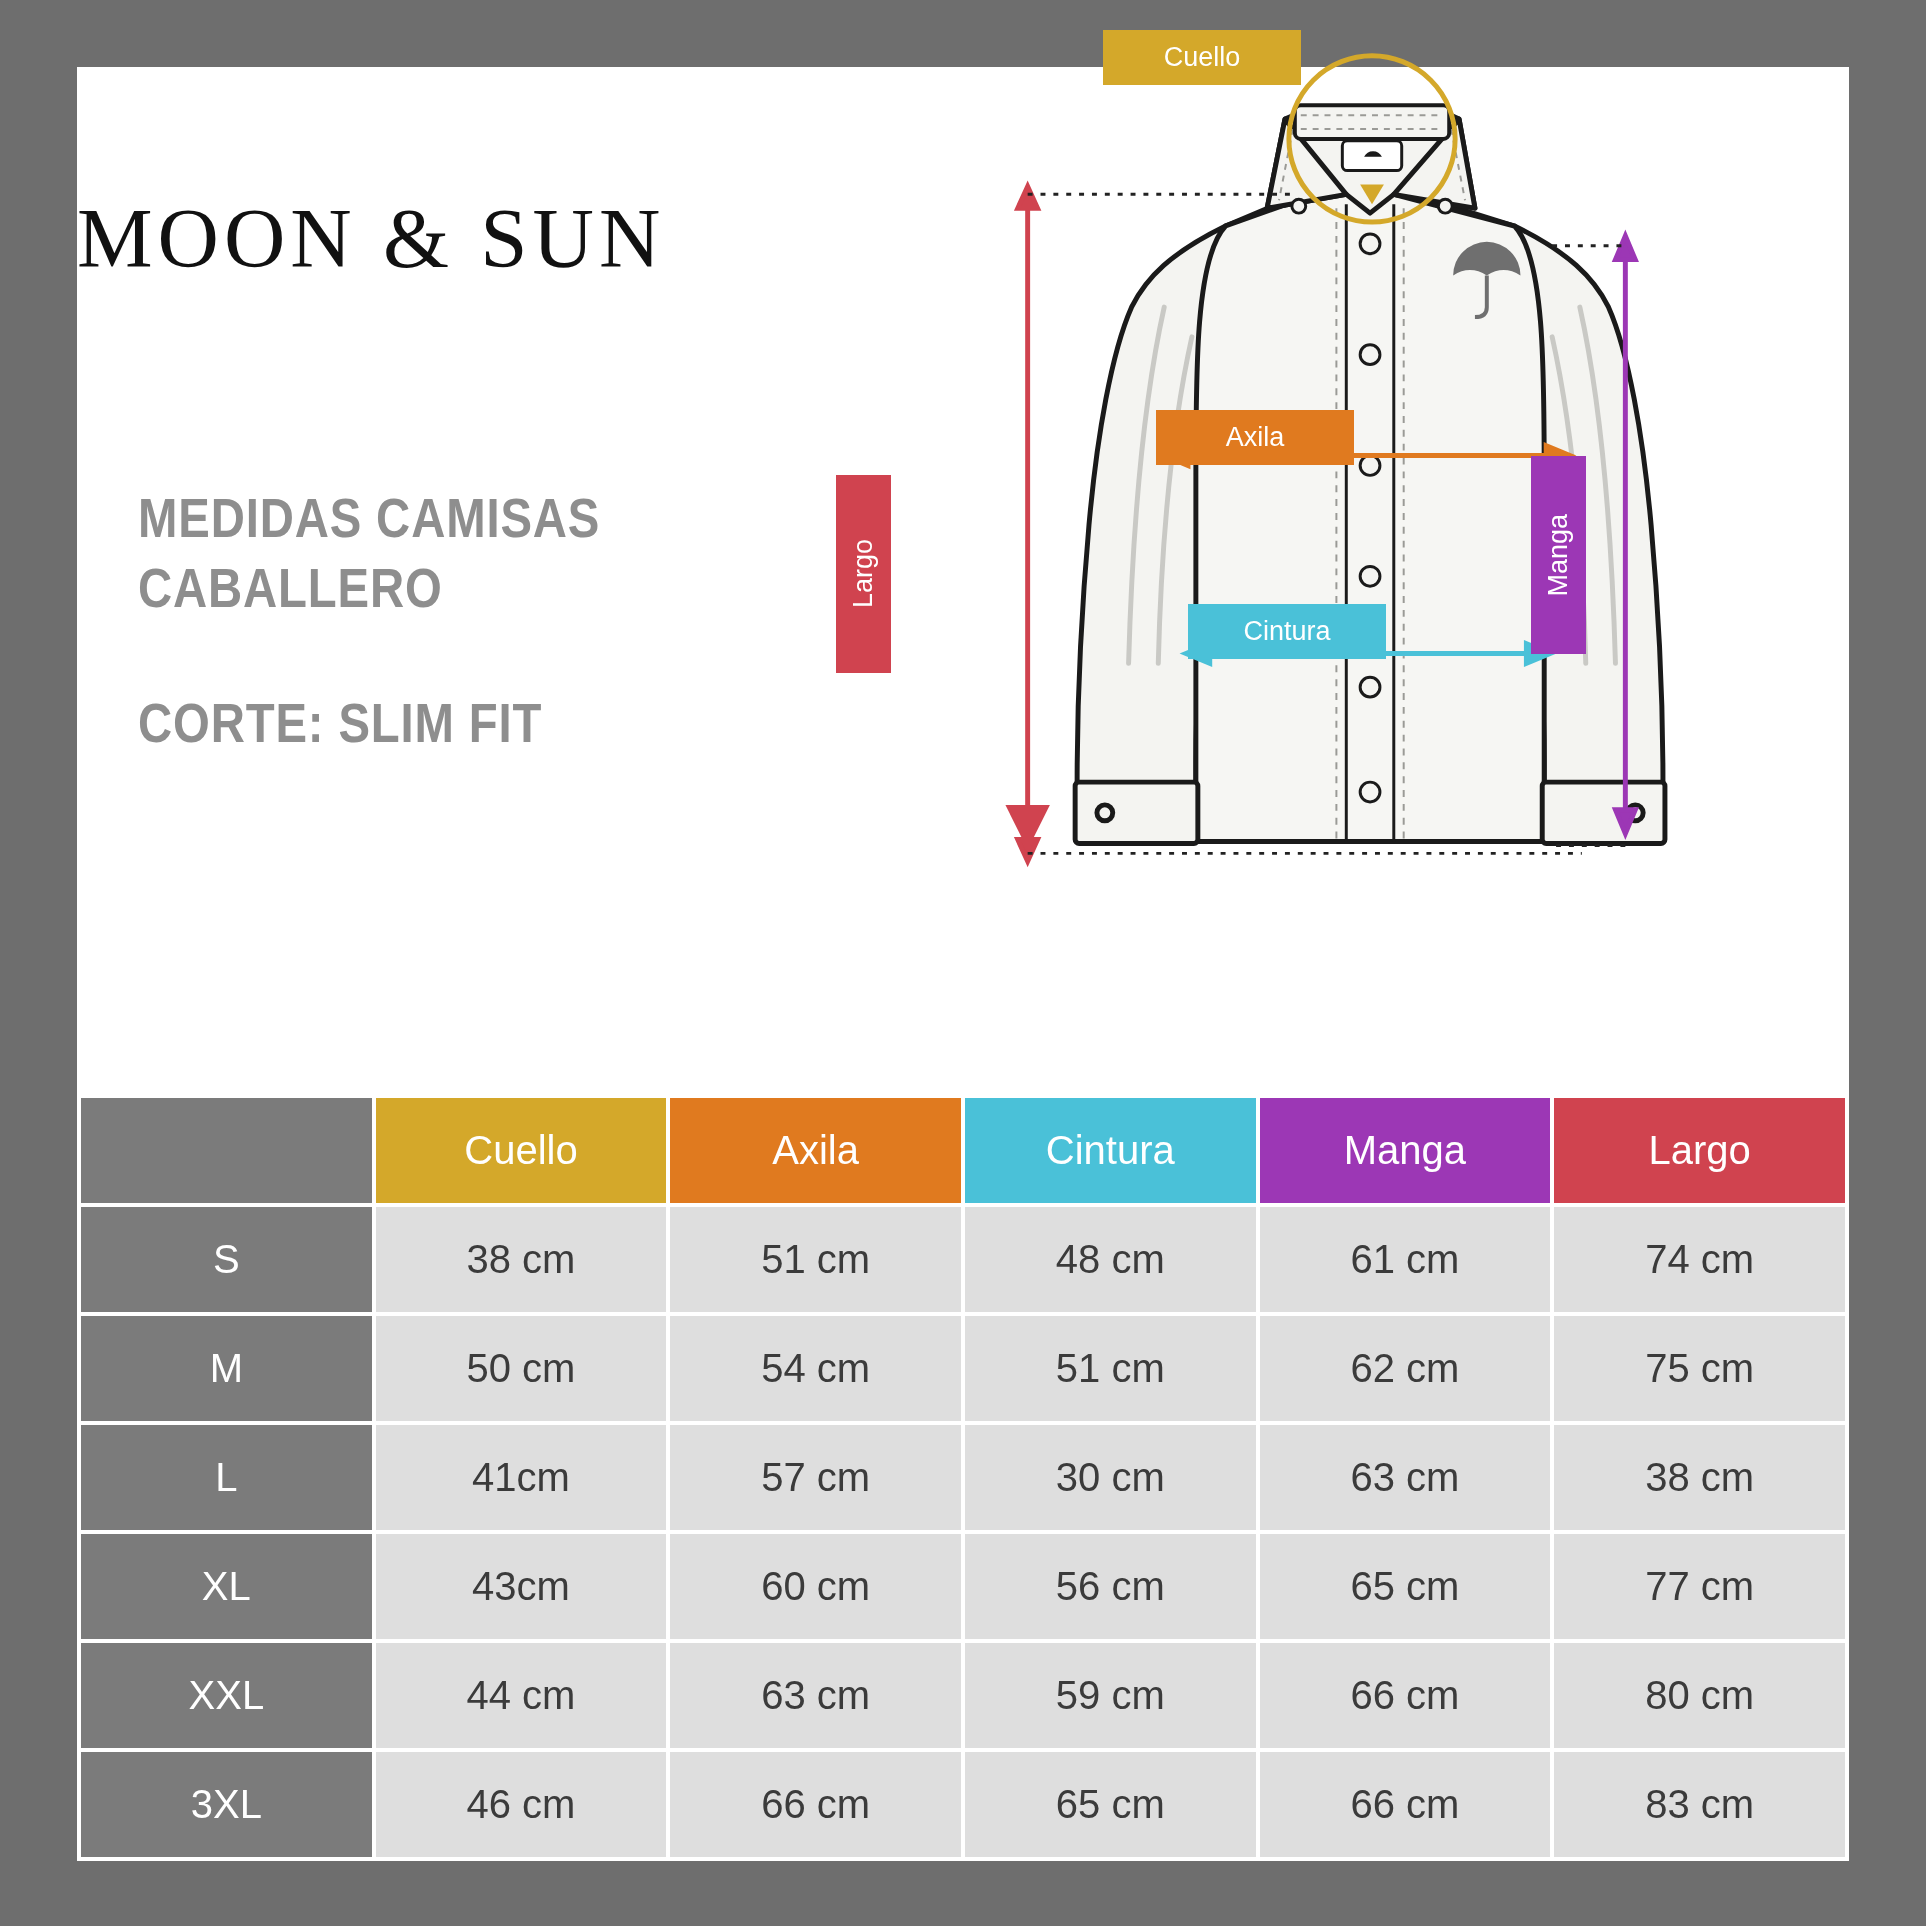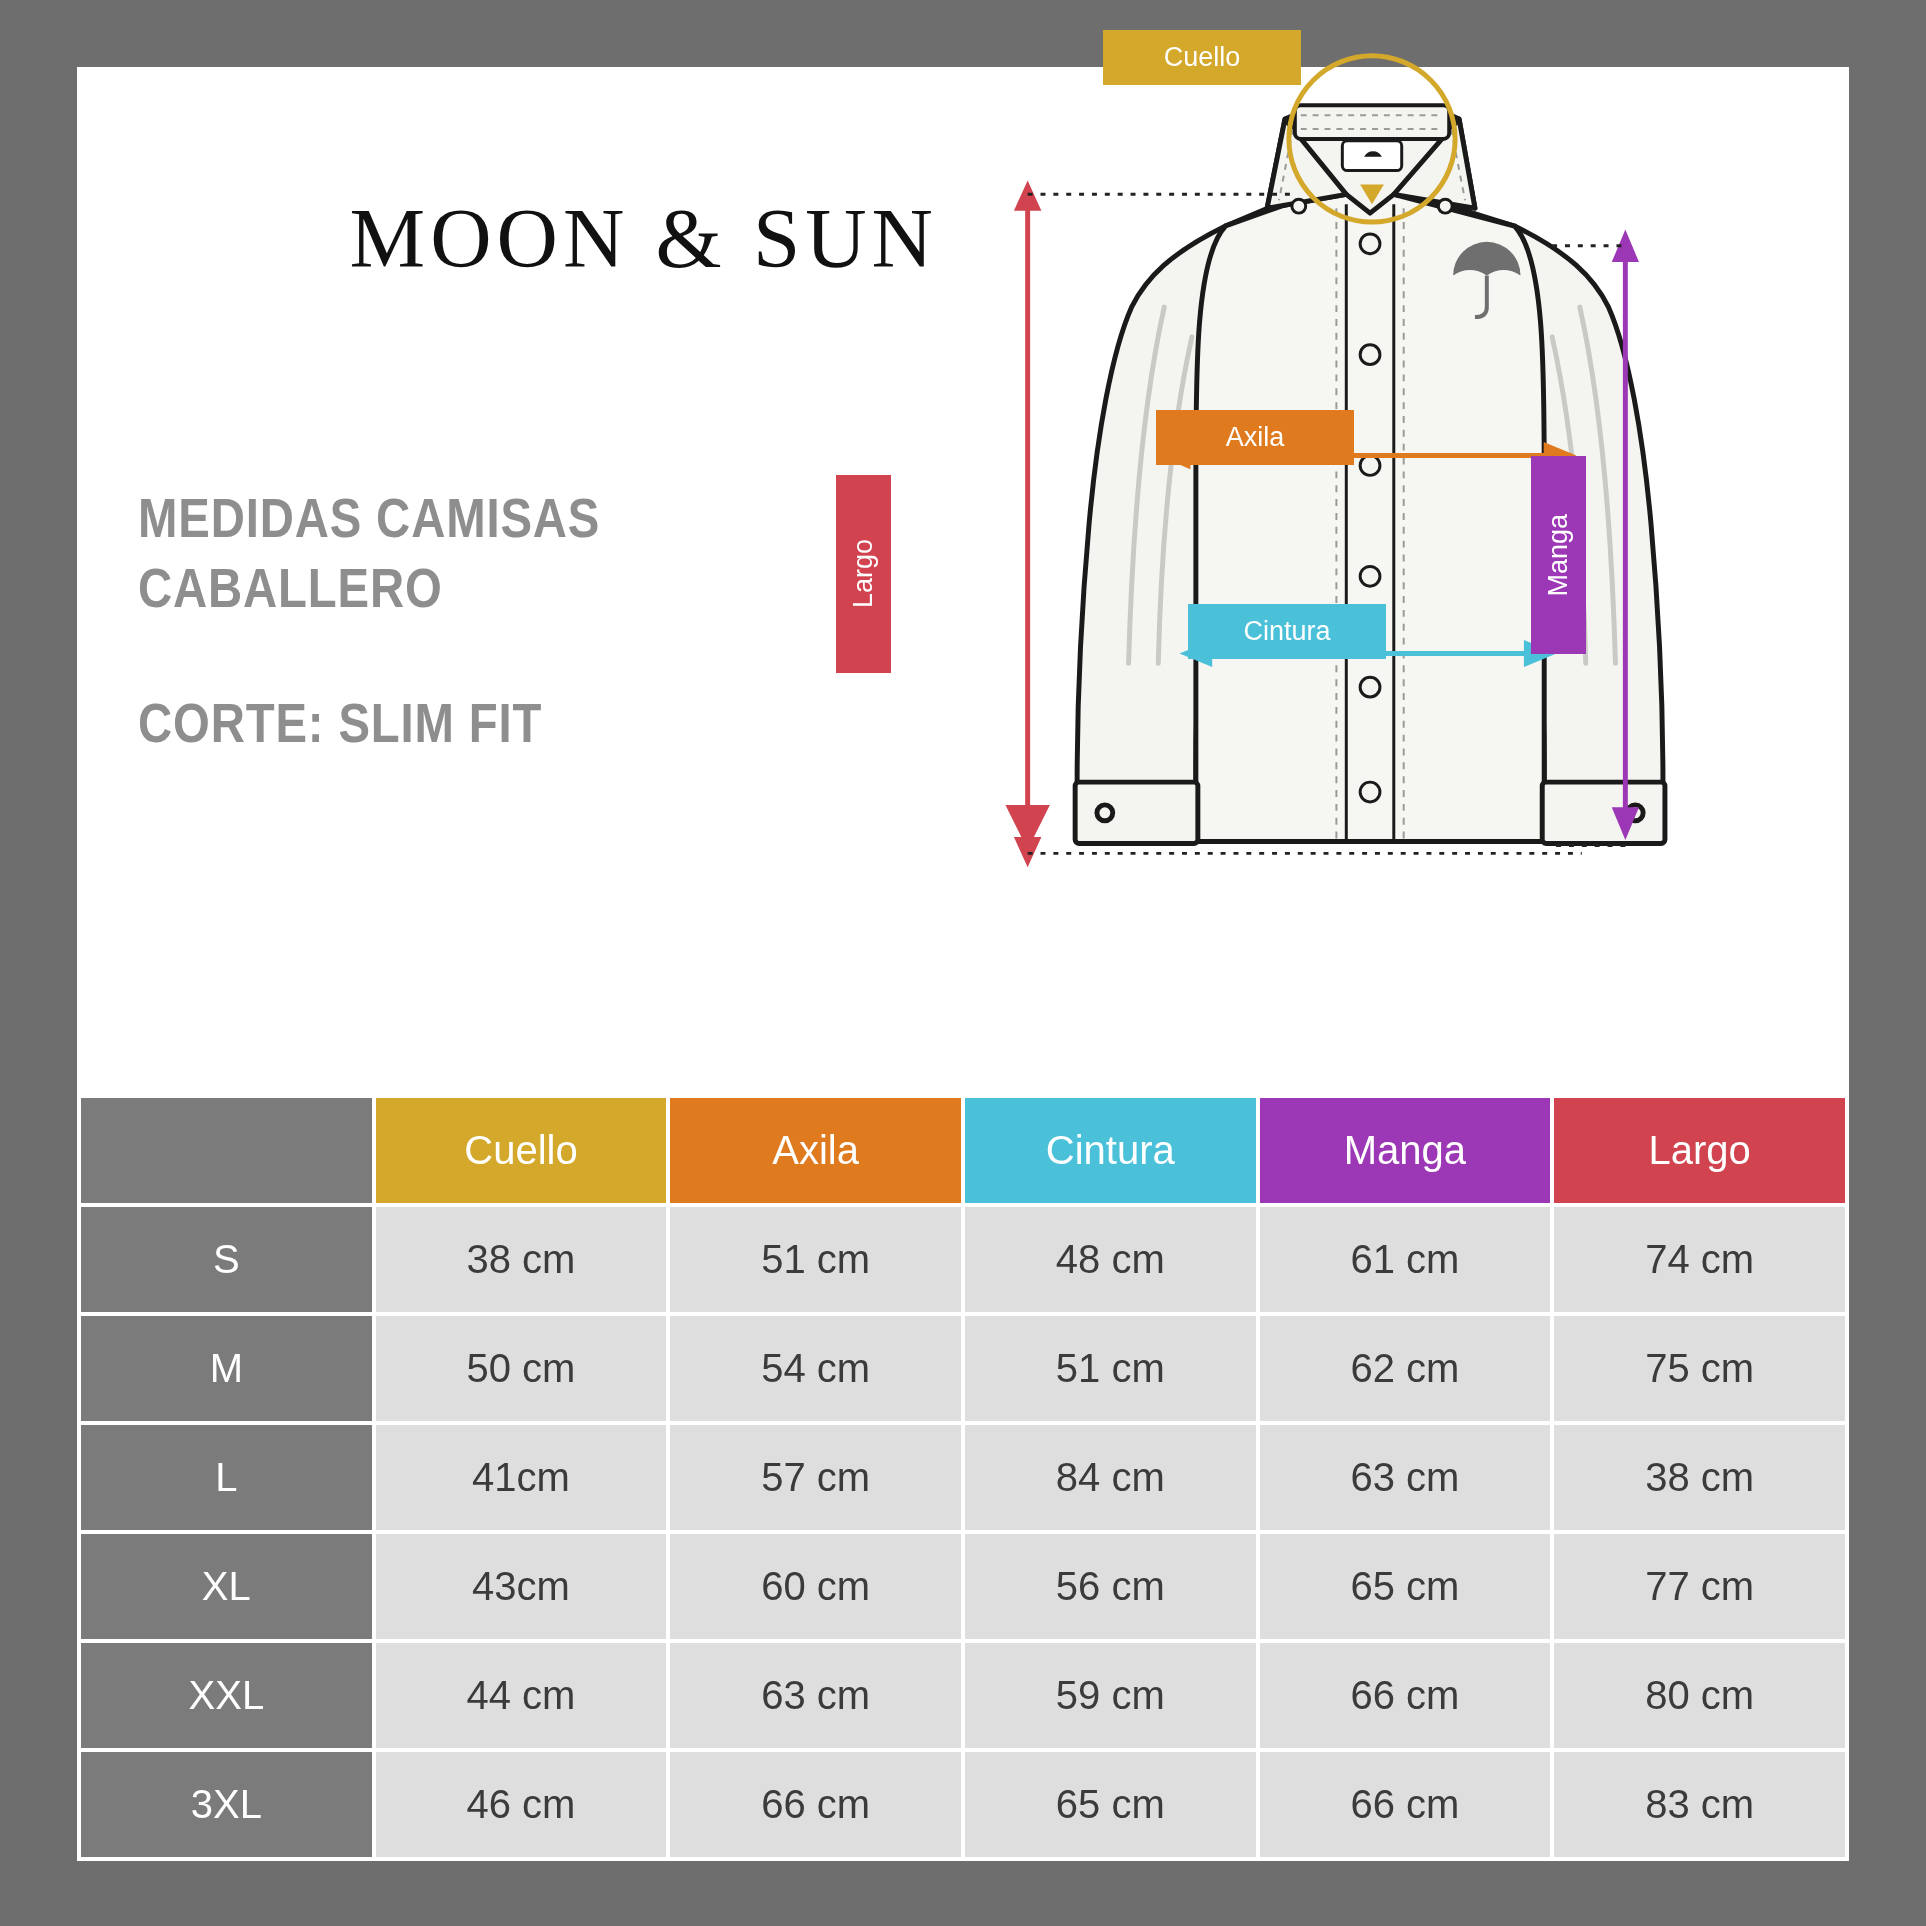--- a/index.html
+++ b/index.html
@@ -28,21 +28,21 @@
     position: relative;
     height: 990px;
     width: 100%;
   }
 
   .brand-block {
     position: absolute;
     left: 0;
     top: 129px;
     width: 861px;
-    text-align: right;
+    text-align: left;
   }
   .brand-name {
     font-family: "Liberation Serif", serif;
     font-size: 85px;
     letter-spacing: 5px;
     color: #111111;
     line-height: 1;
   }
   .brand-since {
     font-family: "Liberation Serif", serif;
@@ -352,21 +352,21 @@
           <td class="val">50 cm</td>
           <td class="val">54 cm</td>
           <td class="val">51 cm</td>
           <td class="val">62 cm</td>
           <td class="val">75 cm</td>
         </tr>
         <tr>
           <td class="size">L</td>
           <td class="val">41cm</td>
           <td class="val">57 cm</td>
-          <td class="val">84 cm</td>
+          <td class="val">30 cm</td>
           <td class="val">63 cm</td>
           <td class="val">38 cm</td>
         </tr>
         <tr>
           <td class="size">XL</td>
           <td class="val">43cm</td>
           <td class="val">60 cm</td>
           <td class="val">56 cm</td>
           <td class="val">65 cm</td>
           <td class="val">77 cm</td>

